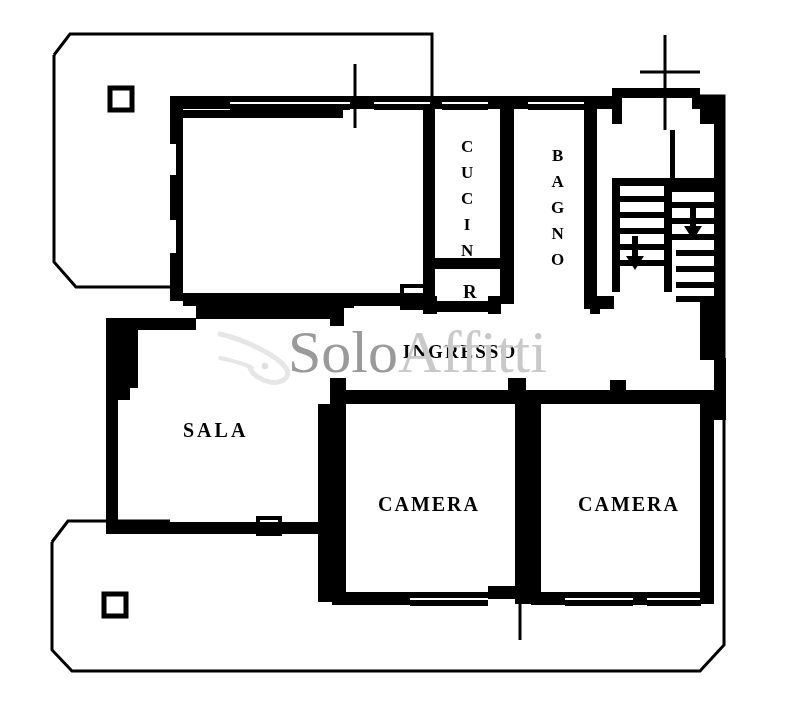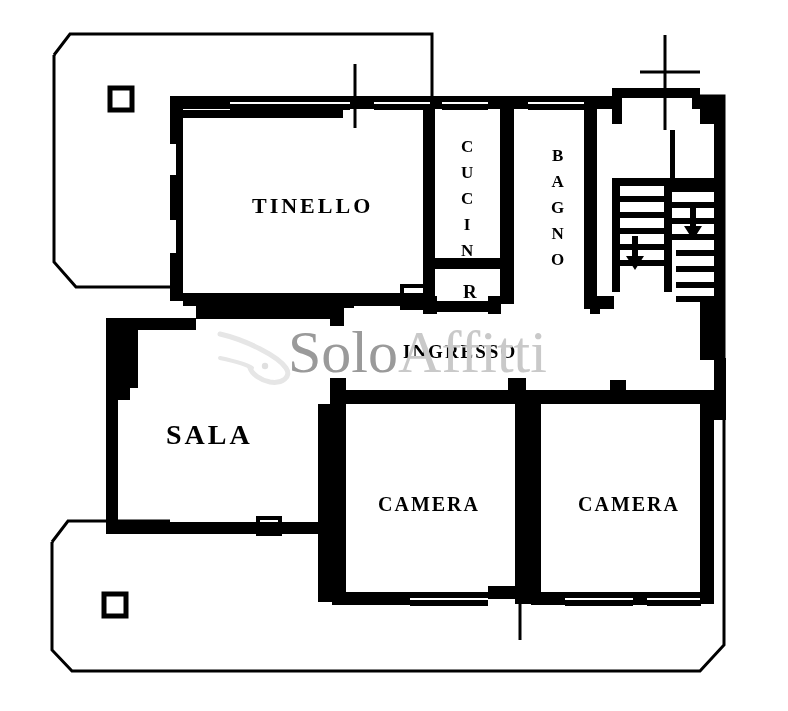--- a/index.html
+++ b/index.html
@@ -2,21 +2,21 @@
 <html><head>
 <meta charset="utf-8">
 <style>
   html,body{margin:0;padding:0;background:#ffffff;}
   body{font-family:"Liberation Serif",serif;}
   #plan{position:relative;width:788px;height:711px;background:#ffffff;overflow:hidden;}
   .svgwrap{position:absolute;left:0;top:0;width:788px;height:711px;}
   .lbl{position:absolute;color:#000;font-family:"Liberation Serif",serif;font-weight:700;
        letter-spacing:2px;white-space:nowrap;}
   .lbl-tinello{left:252px;top:193px;font-size:22px;letter-spacing:3px;}
-  .lbl-sala{left:166px;top:419px;font-size:28px;letter-spacing:3px;}
+  .lbl-sala{left:183px;top:419px;font-size:20px;letter-spacing:3px;}
   .lbl-ingresso{left:403px;top:341px;font-size:19px;letter-spacing:2px;}
   .lbl-camera1{left:378px;top:493px;font-size:20px;letter-spacing:2px;}
   .lbl-camera2{left:578px;top:493px;font-size:20px;letter-spacing:2px;}
   .lbl-r{left:463px;top:281px;font-size:19px;}
   .vstack{position:absolute;display:flex;flex-direction:column;align-items:center;
           color:#000;font-family:"Liberation Serif",serif;font-weight:700;line-height:1.0;}
   .vstack span{display:block;font-size:17px;}
   .lbl-cucina{left:461px;top:138px;}
   .lbl-cucina span{margin-bottom:9px;}
   .lbl-bagno{left:551px;top:147px;}
@@ -226,21 +226,20 @@
       <g>
         <rect x="330" y="378" width="16" height="14"></rect>
         <rect x="508" y="378" width="18" height="16"></rect>
         <rect x="610" y="380" width="16" height="14"></rect>
         <rect x="252" y="296" width="14" height="12"></rect>
         <rect x="340" y="296" width="14" height="12"></rect>
       </g>
     </g>
   </svg>
 
-  <div class="lbl lbl-tinello">TINELLO</div>
   <div class="lbl lbl-sala">SALA</div>
   <div class="lbl lbl-ingresso">INGRESSO</div>
   <div class="lbl lbl-camera1">CAMERA</div>
   <div class="lbl lbl-camera2">CAMERA</div>
   <div class="lbl lbl-r">R</div>
 
   <div class="vstack lbl-cucina">
     <span>C</span>
     <span>U</span>
     <span>C</span>

